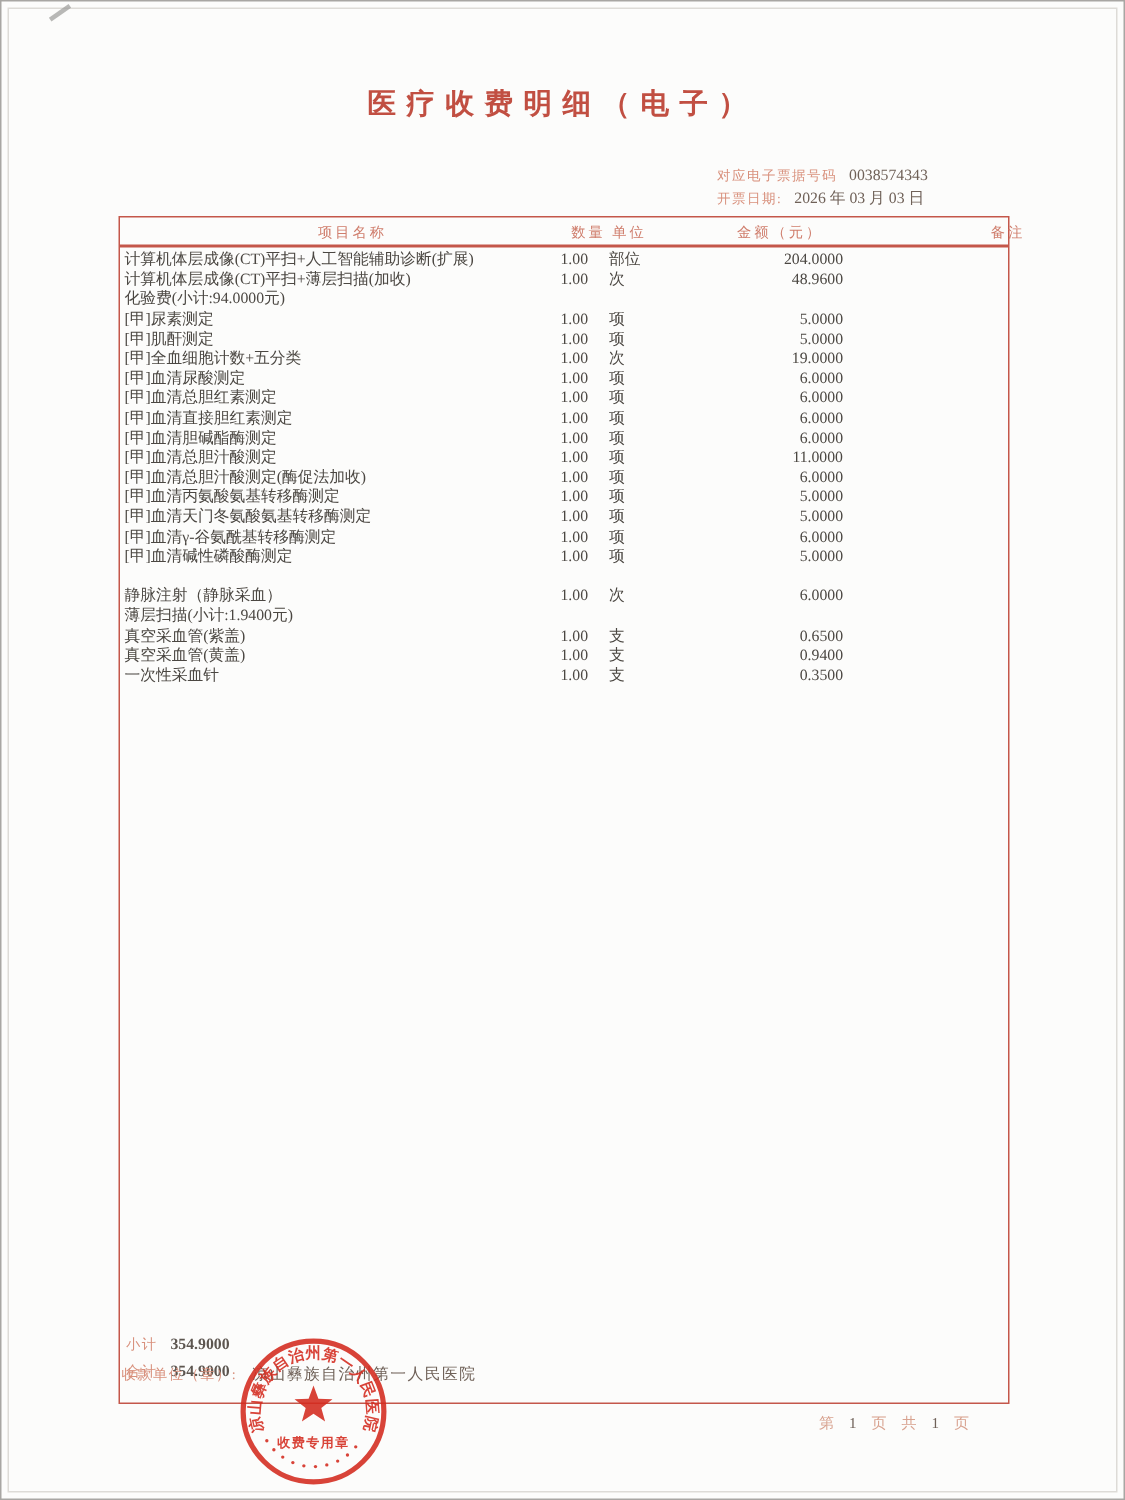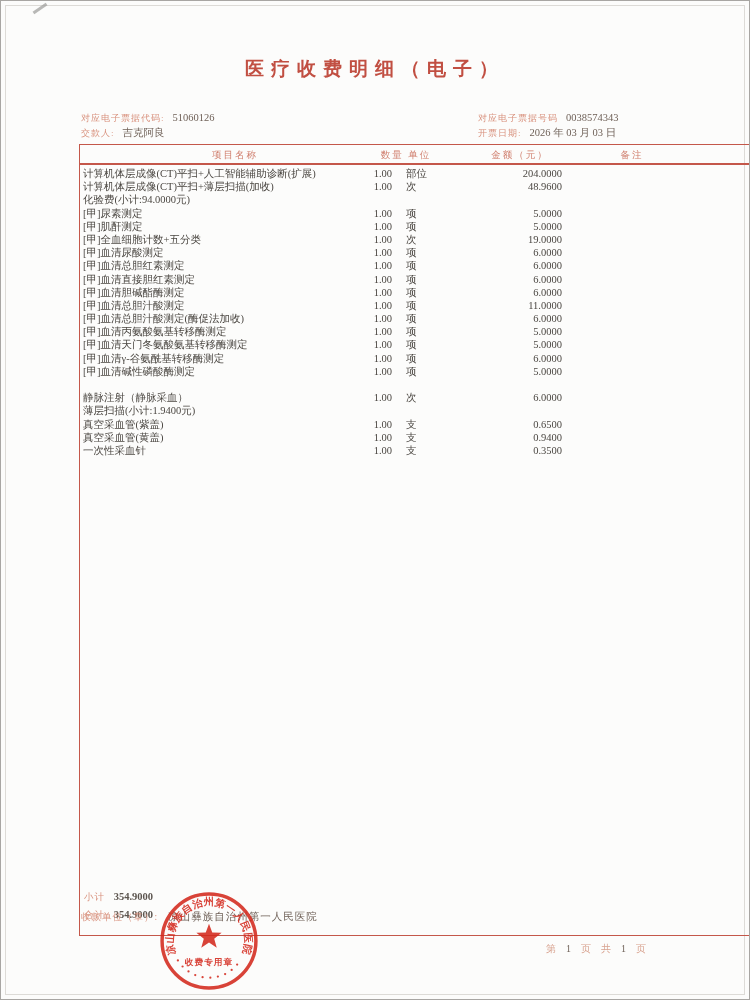--- a/index.html
+++ b/index.html
@@ -22,29 +22,29 @@
     letter-spacing:7px; color:#c14f42;
   }
   
   .meta-left  { position:absolute; left:80px;  top:107px; }
   .meta-right { position:absolute; left:477px; top:107px; }
   .meta-line { height:15px; line-height:15px; white-space:nowrap; }
   .meta-label { color:#d8907c; font-size:9px; letter-spacing:1px; }
   .meta-value { color:#6f6158; font-size:10.5px; margin-left:4px; }
   
   .table-box {
-    position:absolute; left:78px; top:143px; width:672px; height:792px;
+    position:absolute; left:78px; top:143px; width:594px; height:792px;
     border:1.5px solid #c4574a;
   }
   .thead { position:relative; height:20px; border-bottom:2px solid #c4574a; }
   .th {
     position:absolute; top:4px; transform:translateX(-50%);
     font-size:9.5px; color:#cf7d6c; letter-spacing:2px; white-space:nowrap;
   }
-  .th.c1 { left:155px; } .th.c2 { left:326px; } .th.c3 { left:440px; } .th.c4 { left:552px; }
+  .th.c1 { left:155px; } .th.c2 { left:326px; } .th.c3 { left:440px; } .th.c4 { left:592px; }
   .rows { padding-top:2px; }
   .tr { display:flex; height:13.2px; line-height:13.2px; font-size:10.5px; color:#4b4742; white-space:nowrap; }
   .td.name   { width:290px; padding-left:3px; overflow:hidden; }
   .td.qty    { width:22px;  text-align:right; }
   .td.unit   { width:78px;  padding-left:14px; }
   .td.amount { width:92px;  text-align:right; }
   .td.remark { flex:1; }
   .totals { position:absolute; left:4px; bottom:11px; font-size:10.5px; }
   .total-line { height:18px; line-height:18px; }
   .total-label { color:#d8907c; font-size:9.5px; letter-spacing:1px; }
@@ -61,30 +61,20 @@
 </style>
 </head>
 <body>
 
 <div class="page">
 
   <div class="fold-mark"></div>
 
   <div class="title">医疗收费明细（电子）</div>
 
-  <div class="meta-left">
-    <div class="meta-line">
-      <span class="meta-label">对应电子票据代码:</span>
-      <span class="meta-value">51060126</span>
-    </div>
-    <div class="meta-line">
-      <span class="meta-label">交款人:</span>
-      <span class="meta-value">吉克阿良</span>
-    </div>
-  </div>
 
   <div class="meta-right">
     <div class="meta-line">
       <span class="meta-label">对应电子票据号码</span>
       <span class="meta-value">0038574343</span>
     </div>
     <div class="meta-line">
       <span class="meta-label">开票日期:</span>
       <span class="meta-value">2026 年 03 月 03 日</span>
     </div>

